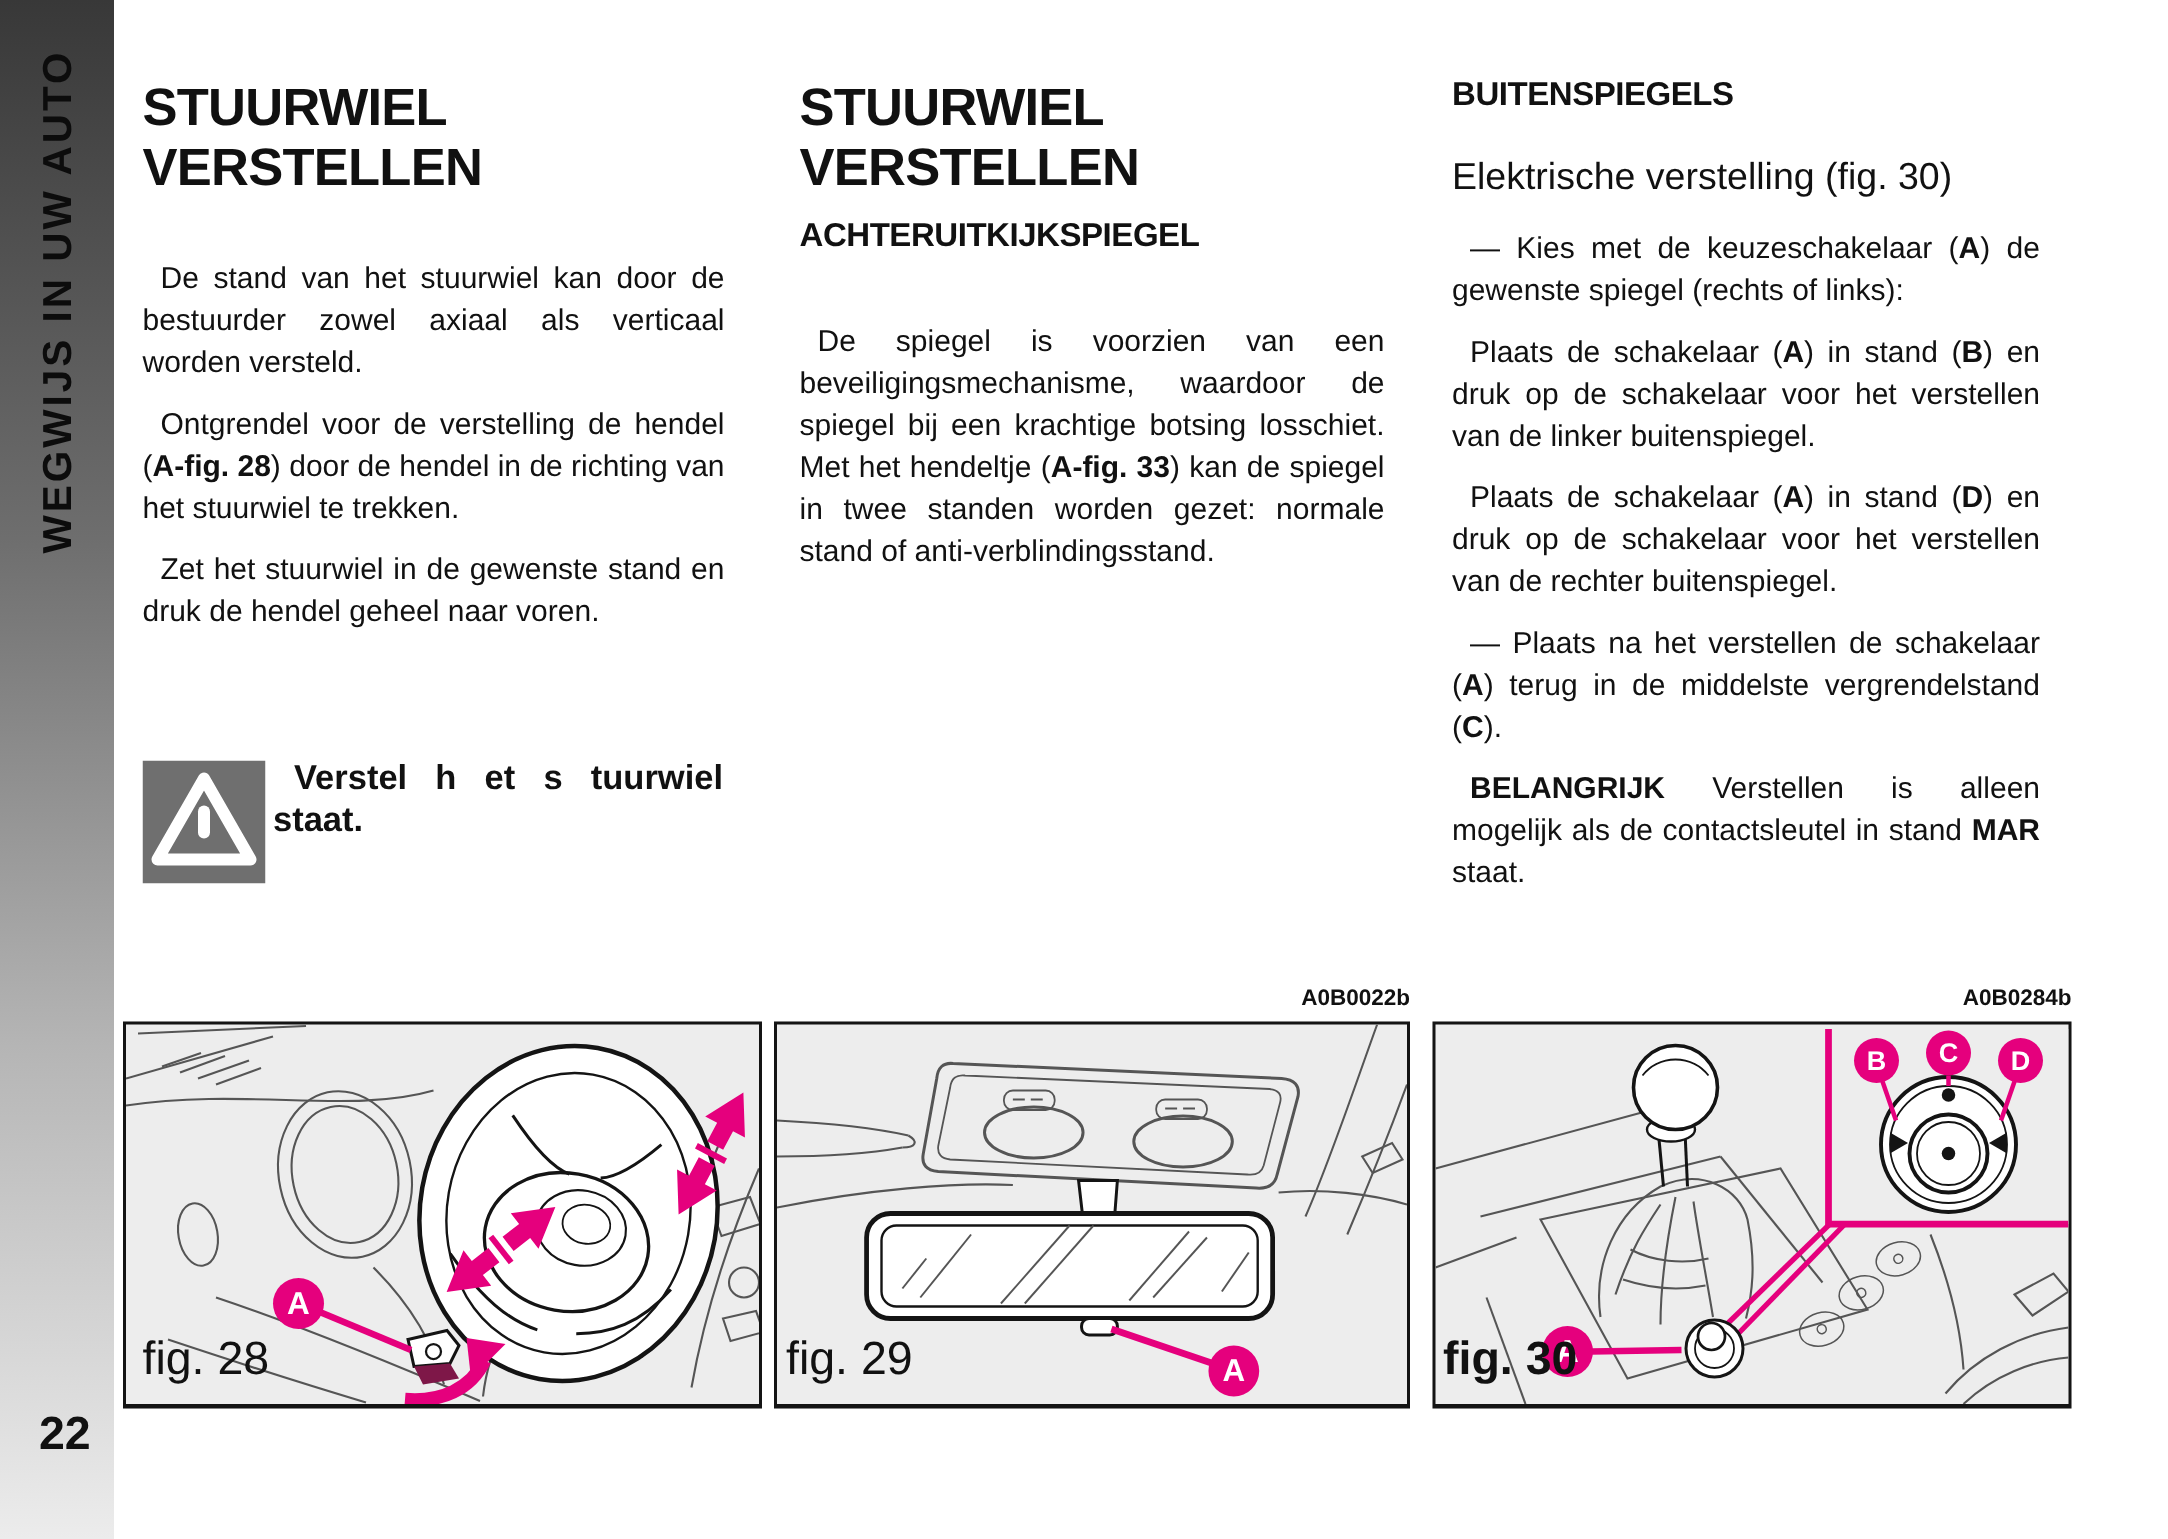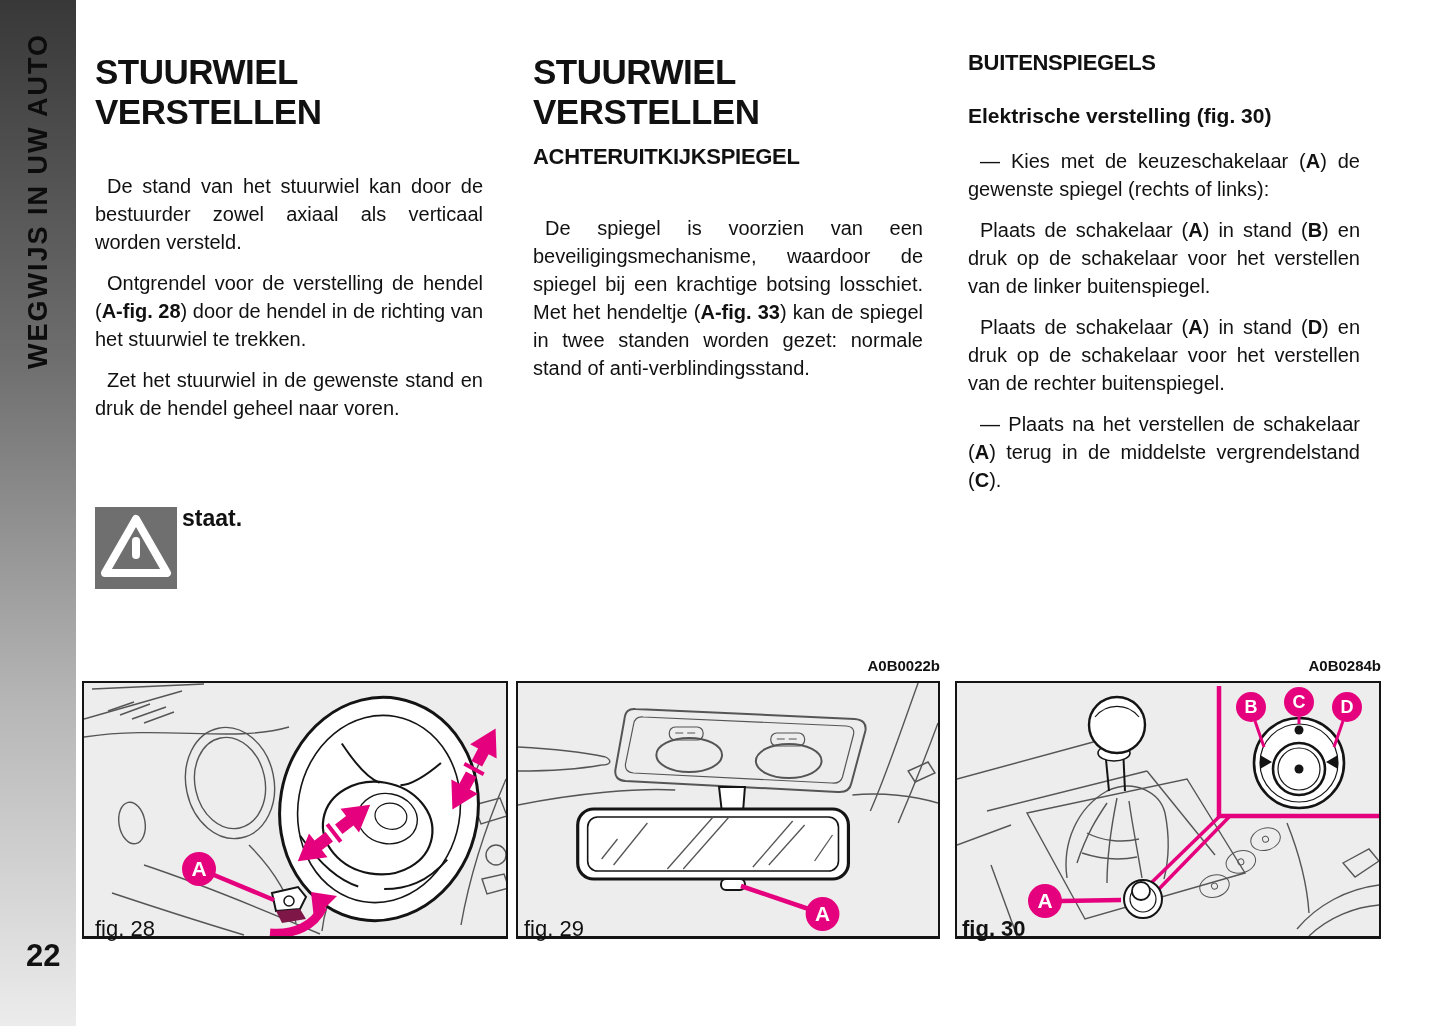--- a/index.html
+++ b/index.html
@@ -14,21 +14,21 @@
   .sidebar-text-wrap span{writing-mode:vertical-rl;transform:rotate(180deg);
            font-weight:bold;font-size:27px;letter-spacing:2px;color:#0c0c0c;white-space:nowrap;}
   
   .col{position:absolute;}
   .col1{left:95px;top:52px;width:388px;}
   .col2{left:533px;top:52px;width:390px;}
   .col3{left:968px;top:50px;width:392px;}
   .big-title{font-size:35px;line-height:40px;font-weight:bold;letter-spacing:-0.5px;margin:0;}
   .mid-title{font-size:22px;font-weight:bold;letter-spacing:-0.3px;margin:12px 0 0;}
   .h-plain{margin:0;}
-  .sub-bold{font-size:21px;font-weight:bold;margin:28px 0 0;}
+  .sub-bold{font-size:25px;font-weight:normal;margin:28px 0 0;}
   .para{font-size:20px;line-height:28px;text-align:justify;text-indent:12px;margin:0 0 13px;}
   .col1 .para.first{margin-top:40px;}
   .col2 .para.first{margin-top:44px;}
   .col3 .para.first{margin-top:19px;}
   .para b{font-weight:bold;}
   
   .warn-icon{position:absolute;left:95px;top:507px;width:82px;height:82px;}
   .warn-text{position:absolute;left:182px;top:504px;width:300px;font-weight:bold;
              font-size:23px;line-height:28px;}
   .warn-line{display:block;text-align:justify;text-align-last:justify;}
@@ -38,21 +38,21 @@
   .fig-code{position:absolute;top:657px;font-size:15px;font-weight:bold;text-align:right;}
   .code28{left:82px;width:426px;}
   .code29{left:516px;width:424px;}
   .code30{left:955px;width:426px;}
   .fig-box{position:absolute;top:681px;height:258px;background:var(--figbg);
            border:2px solid #141414;border-bottom-width:3px;box-sizing:border-box;}
   .box28{left:82px;width:426px;}
   .box29{left:516px;width:424px;}
   .box30{left:955px;width:426px;}
   .fig-box svg{display:block;width:100%;height:100%;}
-  .fig-caption{position:absolute;top:916px;font-size:22px;}
+  .fig-caption{position:absolute;top:888px;font-size:31px;}
   .cap28{left:95px;}
   .cap29{left:524px;}
   .cap30{left:962px;font-weight:bold;}
   .page-number{position:absolute;left:26px;top:938px;font-size:31px;font-weight:bold;}
   
   .acc-fill{fill:var(--accent);}
   .acc-stroke{stroke:var(--accent);fill:none;}
   .badge-letter{fill:#ffffff;font-family:"Liberation Sans",sans-serif;font-weight:bold;}
   .ink{stroke:var(--ink);fill:none;}
   .ink-fill-w{stroke:var(--ink);fill:#ffffff;}
@@ -77,36 +77,38 @@
   </div>
 
   <div class="warn-icon">
     <svg viewBox="0 0 82 82" width="82" height="82">
       <rect x="0" y="0" width="82" height="82" fill="#6f6f6f"></rect>
       <path d="M41 12 L72 66 L10 66 Z" fill="none" stroke="#ffffff" stroke-width="8" stroke-linejoin="round"></path>
       <rect x="37" y="30" width="8" height="22" rx="4" fill="#ffffff"></rect>
     </svg>
   </div>
   <div class="warn-text">
+    <span class="warn-line first">Verstel h et s tuurwiel</span>
     <span class="warn-line last">staat.</span>
   </div>
 
   <div class="col col2">
     <h1 class="big-title h-plain">STUURWIEL VERSTELLEN</h1>
     <h2 class="mid-title">ACHTERUITKIJKSPIEGEL</h2>
     <p class="para first"><span>De spiegel is voorzien van een beveiligingsmechanisme, waardoor de spiegel bij een krachtige botsing losschiet. Met het hendeltje (</span><b>A-fig. 33</b><span>) kan de spiegel in twee standen worden gezet: normale stand of anti-verblindingsstand.</span></p>
   </div>
 
   <div class="col col3">
     <h2 class="mid-title h-plain">BUITENSPIEGELS</h2>
     <h3 class="sub-bold">Elektrische verstelling (fig. 30)</h3>
     <p class="para first"><span>— Kies met de keuzeschakelaar (</span><b>A</b><span>) de gewenste spiegel (rechts of links):</span></p>
     <p class="para"><span>Plaats de schakelaar (</span><b>A</b><span>) in stand (</span><b>B</b><span>) en druk op de schakelaar voor het verstellen van de linker buitenspiegel.</span></p>
     <p class="para"><span>Plaats de schakelaar (</span><b>A</b><span>) in stand (</span><b>D</b><span>) en druk op de schakelaar voor het verstellen van de rechter buitenspiegel.</span></p>
     <p class="para"><span>— Plaats na het verstellen de schakelaar (</span><b>A</b><span>) terug in de middelste vergrendelstand (</span><b>C</b><span>).</span></p>
+    <p class="para"><b>BELANGRIJK</b><span> Verstellen is alleen mogelijk als de contactsleutel in stand </span><b>MAR</b><span> staat.</span></p>
   </div>
 
   <div class="fig-code code29">A0B0022b</div>
   <div class="fig-code code30">A0B0284b</div>
 
   <div class="fig-box box28">
     <svg viewBox="0 0 422 253" preserveAspectRatio="none">
       <g class="gray" stroke-width="1.4">
         <path d="M8,6 L120,1"></path>
           <path d="M0,36 L98,8"></path>

